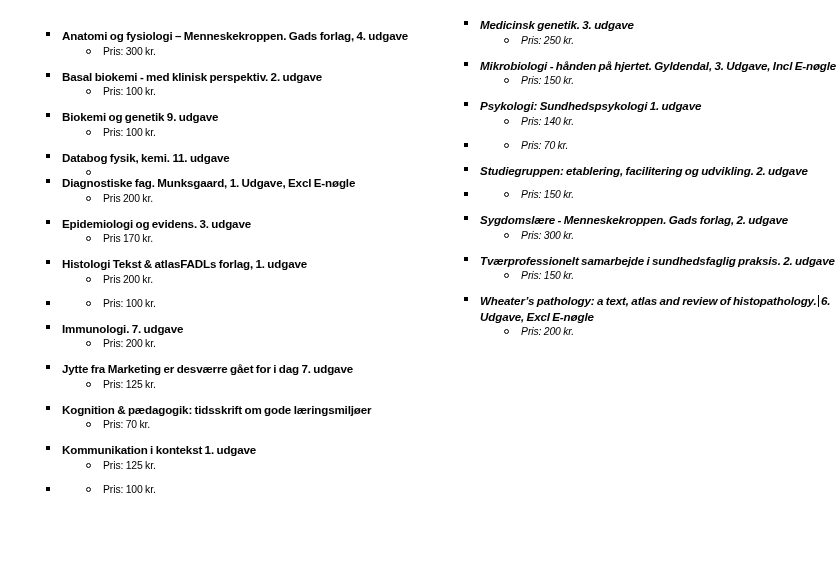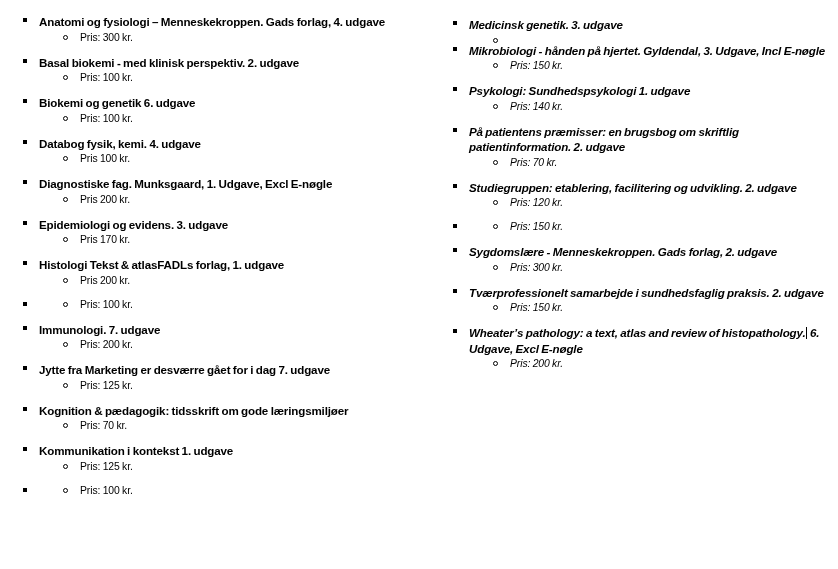--- a/index.html
+++ b/index.html
@@ -34,22 +34,23 @@
     flex-direction: row;
     align-items: flex-start;
   }
 
   .column {
     box-sizing: border-box;
   }
 
   .column-left {
     width: 440px;
-    padding-top: 14px;
+    padding-top: 28px;
     padding-left: 15px;
+    margin-left: 23px;
   }
 
   .column-right {
     width: 398px;
     padding-top: 17px;
     padding-left: 5px;
     font-style: italic;
   }
 
   
@@ -158,35 +159,34 @@
             <span class="book-title">Basal biokemi - med klinisk perspektiv. 2. udgave</span>
             <ul class="price-list">
               <li class="price-item">
                 <span class="sub-bullet"></span>
                 <span class="price-text">Pris: 100 kr.</span>
               </li>
             </ul>
           </li>
           <li class="book-item">
             <span class="bullet"></span>
-            <span class="book-title">Biokemi og genetik 6. udgave</span>
+            <span class="book-title">Biokemi og genetik 9. udgave</span>
             <ul class="price-list">
               <li class="price-item">
                 <span class="sub-bullet"></span>
                 <span class="price-text">Pris: 100 kr.</span>
               </li>
             </ul>
           </li>
           <li class="book-item">
             <span class="bullet"></span>
-            <span class="book-title">Databog fysik, kemi. 4. udgave</span>
-            <ul class="price-list">
-              <li class="price-item">
-                <span class="sub-bullet"></span>
-                <span class="price-text">Pris 100 kr.</span>
+            <span class="book-title">Databog fysik, kemi. 11. udgave</span>
+            <ul class="price-list">
+              <li class="price-item">
+                <span class="sub-bullet"></span>
               </li>
             </ul>
           </li>
           <li class="book-item">
             <span class="bullet"></span>
             <span class="book-title">Diagnostiske fag. Munksgaard, 1. Udgave, Excl E-nøgle</span>
             <ul class="price-list">
               <li class="price-item">
                 <span class="sub-bullet"></span>
                 <span class="price-text">Pris 200 kr.</span>
@@ -275,20 +275,21 @@
     </div>
 
     <div class="column column-right">
       <ul class="book-list">
           <li class="book-item">
             <span class="bullet"></span>
             <span class="book-title">Medicinsk genetik. 3. udgave</span>
             <ul class="price-list">
               <li class="price-item">
                 <span class="sub-bullet"></span>
+                <span class="price-text">Pris: 250 kr.</span>
               </li>
             </ul>
           </li>
           <li class="book-item">
             <span class="bullet"></span>
             <span class="book-title">Mikrobiologi - hånden på hjertet. Gyldendal, 3. Udgave, Incl E-nøgle</span>
             <ul class="price-list">
               <li class="price-item">
                 <span class="sub-bullet"></span>
                 <span class="price-text">Pris: 150 kr.</span>
@@ -300,37 +301,30 @@
             <span class="book-title">Psykologi: Sundhedspsykologi 1. udgave</span>
             <ul class="price-list">
               <li class="price-item">
                 <span class="sub-bullet"></span>
                 <span class="price-text">Pris: 140 kr.</span>
               </li>
             </ul>
           </li>
           <li class="book-item">
             <span class="bullet"></span>
-            <span class="book-title">På patientens præmisser: en brugsbog om skriftlig patientinformation. 2. udgave</span>
             <ul class="price-list">
               <li class="price-item">
                 <span class="sub-bullet"></span>
                 <span class="price-text">Pris: 70 kr.</span>
               </li>
             </ul>
           </li>
           <li class="book-item">
             <span class="bullet"></span>
             <span class="book-title">Studiegruppen: etablering, facilitering og udvikling. 2. udgave</span>
-            <ul class="price-list">
-              <li class="price-item">
-                <span class="sub-bullet"></span>
-                <span class="price-text">Pris: 120 kr.</span>
-              </li>
-            </ul>
           </li>
           <li class="book-item">
             <span class="bullet"></span>
             <ul class="price-list">
               <li class="price-item">
                 <span class="sub-bullet"></span>
                 <span class="price-text">Pris: 150 kr.</span>
               </li>
             </ul>
           </li>

